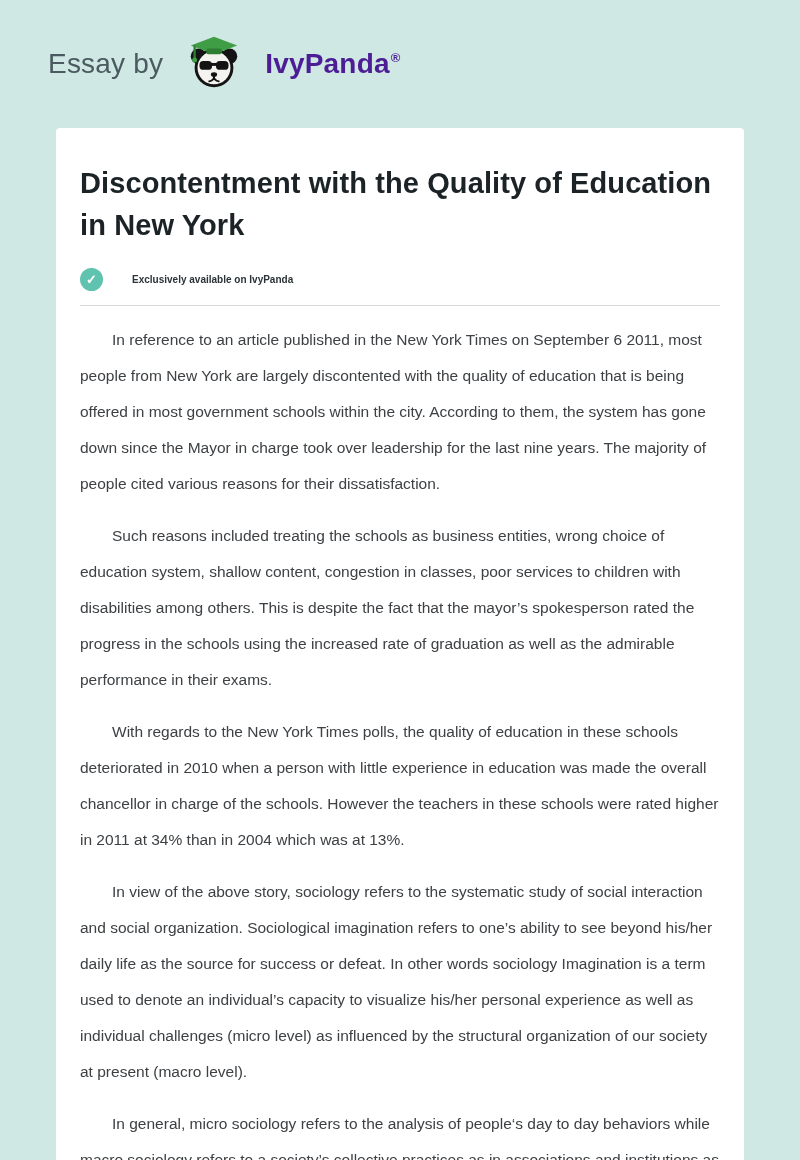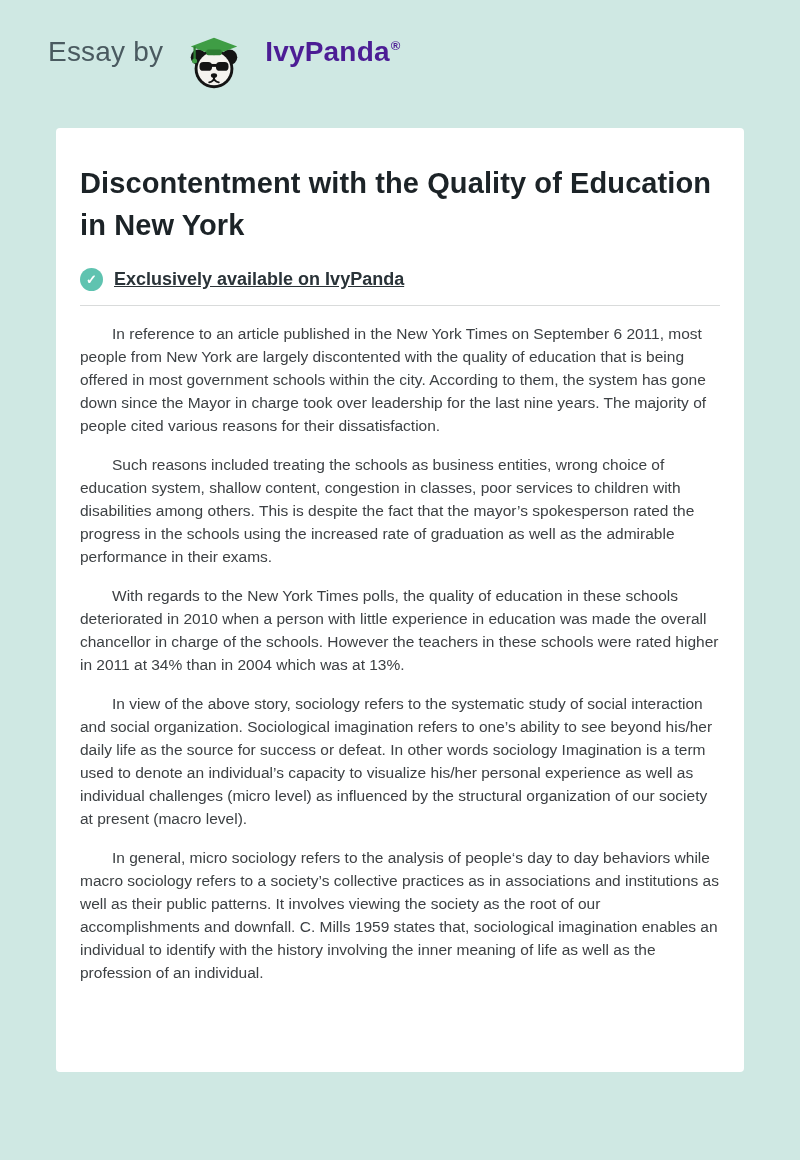--- a/index.html
+++ b/index.html
@@ -11,21 +11,21 @@
   .page {
     width: 800px;
     min-height: 1160px;
     margin: 0 auto;
     background: #cfe8e3;
     box-sizing: border-box;
   }
   
   .header {
     display: flex;
-    align-items: flex-start;
+    align-items: center;
     padding: 36px 48px 0 48px;
     gap: 20px;
     height: 92px;
     box-sizing: border-box;
   }
   .essay-by {
     font-size: 28px;
     color: #4a5a60;
     letter-spacing: 0.2px;
   }
@@ -78,34 +78,33 @@
     background: #5fc3b0;
     color: #ffffff;
     font-size: 13px;
     font-weight: bold;
     display: flex;
     align-items: center;
     justify-content: center;
     flex: 0 0 auto;
   }
   .badge-text {
-    margin-left: 11px;
-    font-size: 18px;
+    margin-left: 29px;
+    font-size: 10px;
     font-weight: bold;
     color: #2a3338;
-    text-decoration: underline;
   }
   .divider {
     border: none;
     border-top: 1px solid #d9dbdb;
     margin: 14px 0 6px 0;
   }
   .essay p {
     font-size: 15.5px;
-    line-height: 23px;
+    line-height: 36px;
     color: #3d4144;
     margin: 16px 0 0 0;
     text-indent: 32px;
     text-align: left;
   }
 </style>
 </head>
 <body>
 
 <div class="page">

